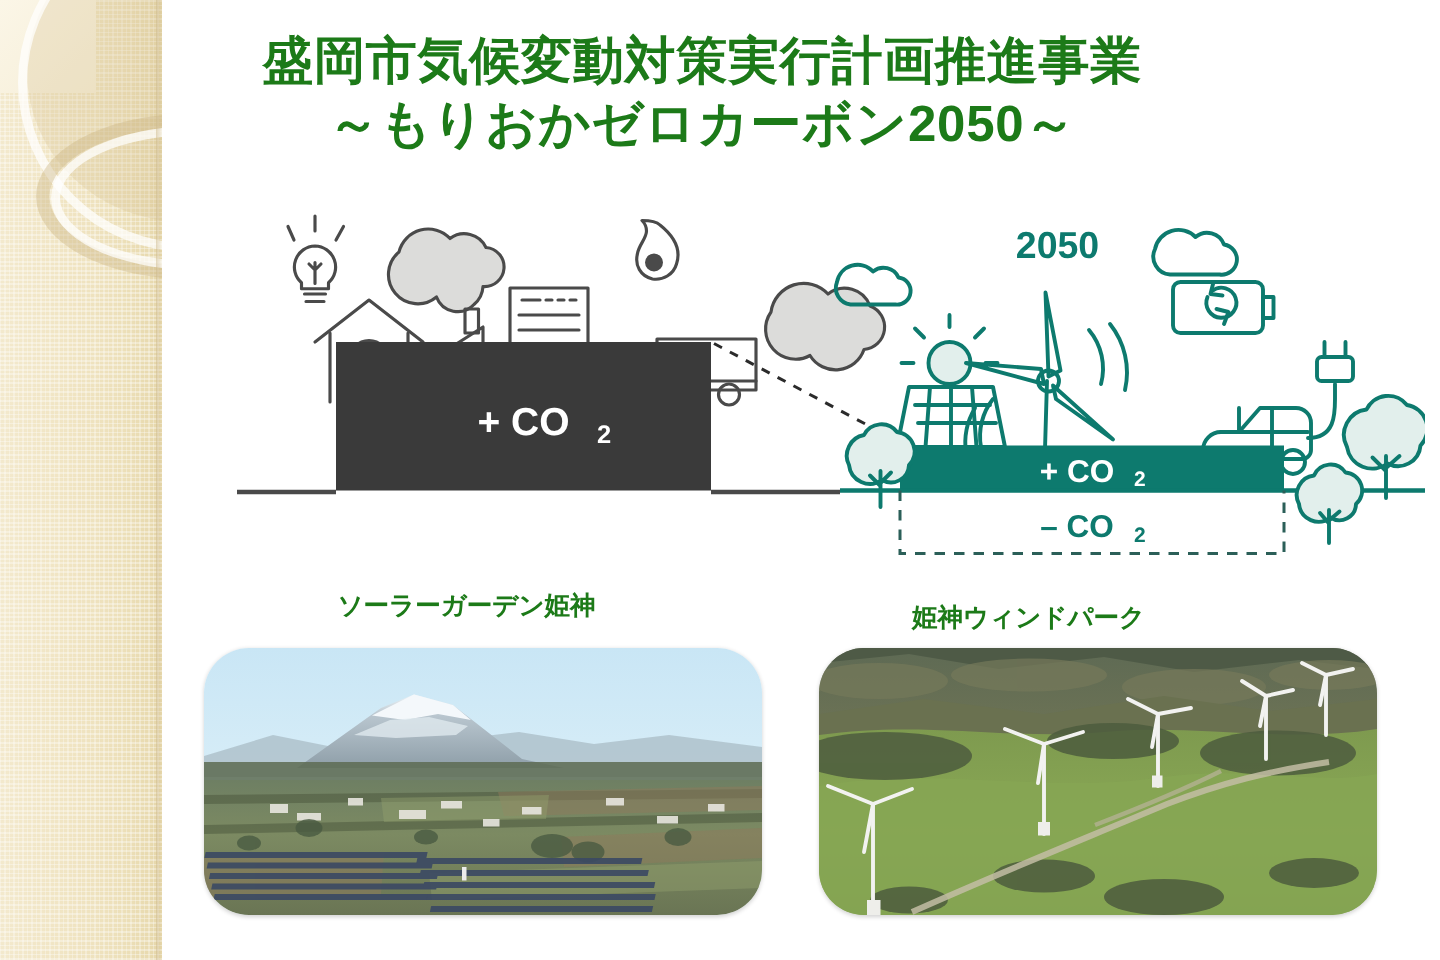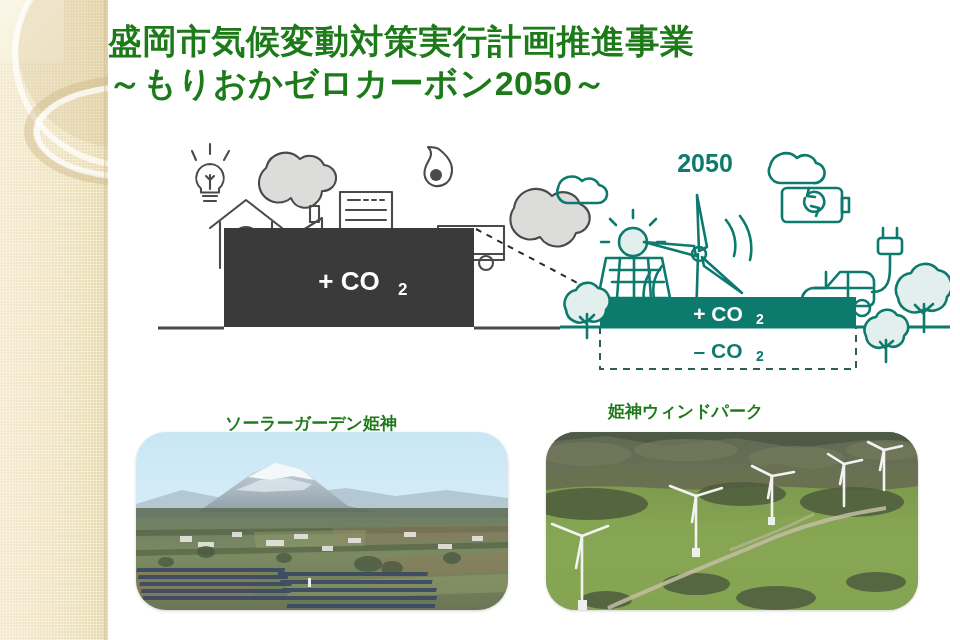--- a/index.html
+++ b/index.html
@@ -23,39 +23,39 @@
     position:absolute;left:0;top:0;width:64px;height:62px;
     background:linear-gradient(135deg,#fbf6e7,#f6eed8);
   }
   .ring{position:absolute;border-radius:50%;border:6px solid rgba(255,255,255,.72);}
   .ring2{position:absolute;border-radius:50%;border:9px solid rgba(202,180,129,.40);}
   .ring-fill{position:absolute;border-radius:50%;background:rgba(216,196,150,.30);}
   .band-edge{position:absolute;left:104px;top:0;width:4px;height:640px;
     background:linear-gradient(90deg,rgba(205,185,140,.55),rgba(255,255,255,0));}
 
   
-  .title-wrap{position:absolute;left:108px;top:22px;width:720px;}
+  .title-wrap{position:absolute;left:108px;top:22px;width:720px;text-align:center;}
   .title-line{
     font-weight:bold;color:#1c7a18;line-height:1.12;letter-spacing:.5px;
     text-shadow:1px 1px 0 rgba(255,255,255,.85), -0.5px -0.5px 0 rgba(255,255,255,.6);
   }
   .t1{font-size:34px;}
   .t2{font-size:34px;margin-top:4px;}
 
   
   .info{position:absolute;left:150px;top:130px;width:800px;height:260px;}
   .info svg{display:block;}
 
   
   .cap{
     position:absolute;font-size:17px;font-weight:bold;color:#1c7a18;
     text-shadow:1px 1px 0 rgba(255,255,255,.8);
     white-space:nowrap;
   }
-  .cap-left{left:225px;top:412px;}
+  .cap-left{left:225px;top:392px;}
   .cap-right{left:608px;top:400px;}
 
   
   .photo{position:absolute;width:372px;height:178px;border-radius:30px;overflow:hidden;
          box-shadow:0 1px 3px rgba(0,0,0,.18);}
   .photo-left{left:136px;top:432px;}
   .photo-right{left:546px;top:432px;}
   .photo svg{display:block;width:372px;height:178px;}
 </style>
 </head>

